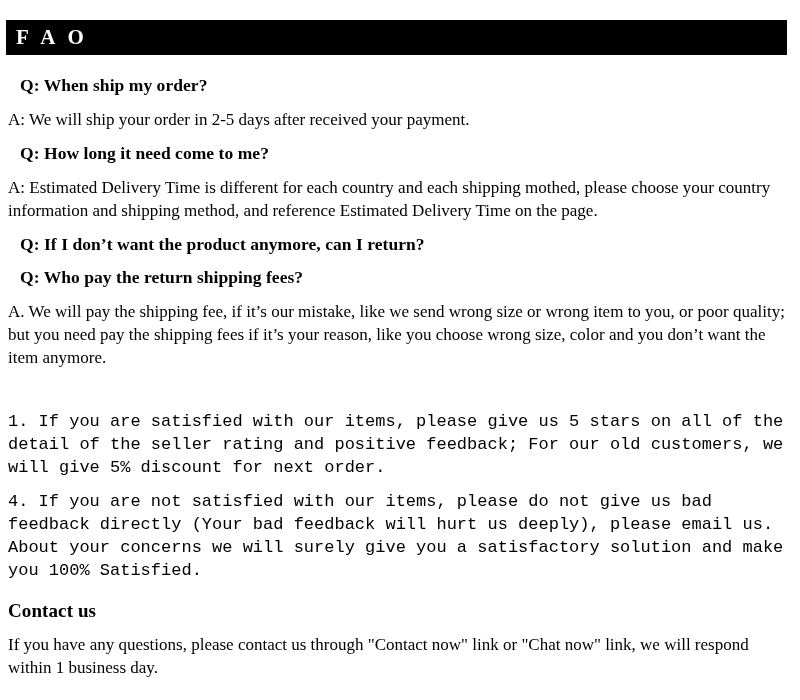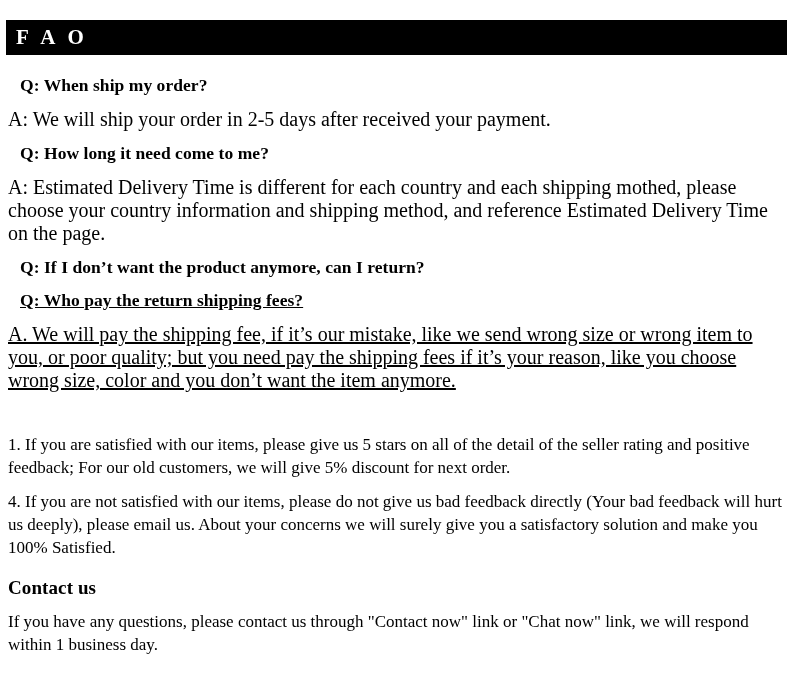--- a/index.html
+++ b/index.html
@@ -57,37 +57,36 @@
     font-weight: bold;
     font-size: 17.5px;
     line-height: 20px;
     margin: 12px;
     padding: 0 0 1px 0;
     letter-spacing: 0.05px;
   }
 
   .a-block {
     font-weight: normal;
-    font-size: 20px;
+    font-size: 17px;
     line-height: 23px;
     margin: 0;
     padding: 0;
   }
 
   .qa {
     margin-bottom: 9px;
   }
   .qa .a-block {
     margin-top: 9px;
   }
 
   
   .qa.last-qa {
     margin-bottom: 0;
-    text-decoration: underline;
   }
 
   
   .section-heading {
     font-weight: bold;
     font-size: 19px;
     line-height: 22px;
     margin: 0;
     padding: 0;
     letter-spacing: 0.1px;
@@ -99,20 +98,21 @@
     line-height: 23px;
     margin: 0;
     padding: 0;
   }
 
   .feedback-block {
     margin-top: 41px;
   }
   .feedback-block .section-body {
     margin-top: 11px;
+    font-family: Liberation Mono, monospace;
   }
 
   .contact-block {
     margin-top: 18px;
   }
   .contact-block .section-body {
     margin-top: 11px;
   }
 </style>
 </head>

